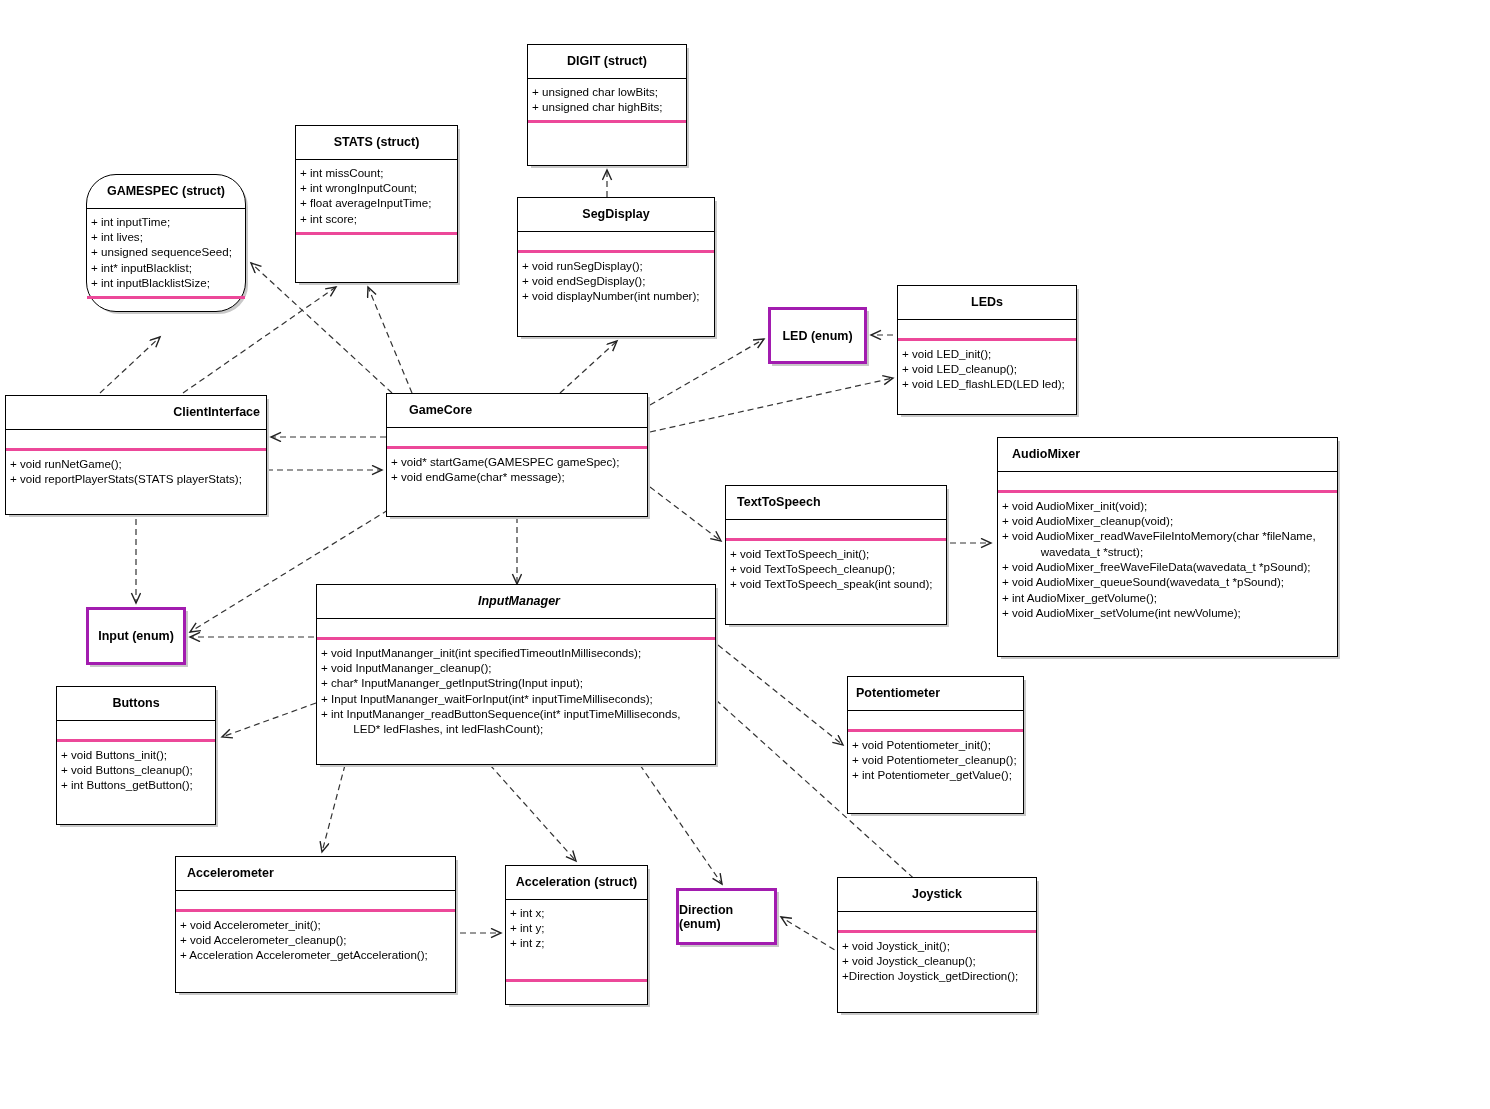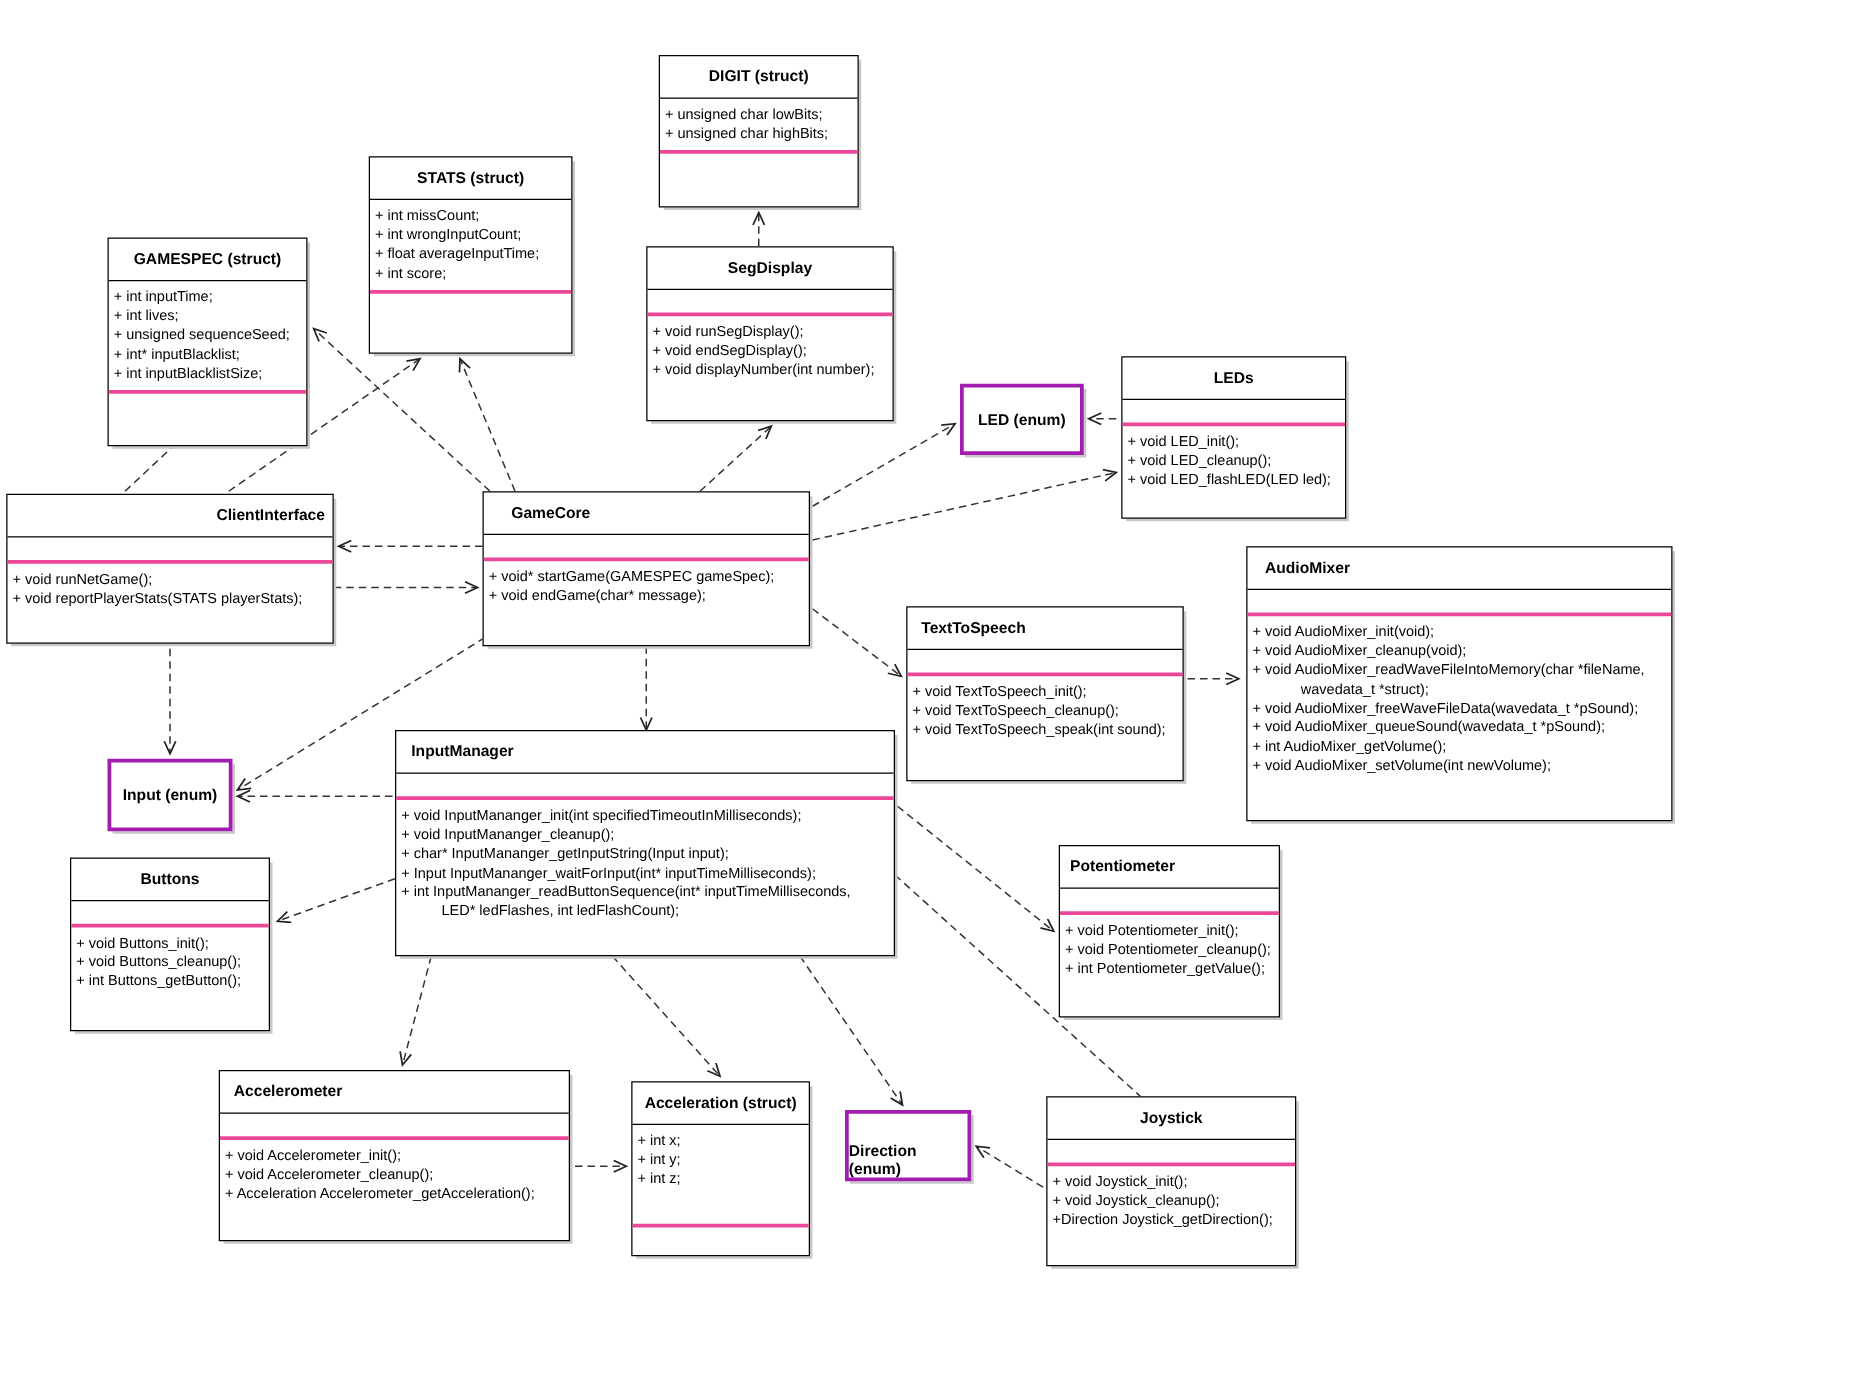--- a/index.html
+++ b/index.html
@@ -157,21 +157,21 @@
     <div class="uml-title">STATS (struct)</div>
     <div class="uml-attrs">
       <div class="uml-row">+ int missCount;</div>
       <div class="uml-row">+ int wrongInputCount;</div>
       <div class="uml-row">+ float averageInputTime;</div>
       <div class="uml-row">+ int score;</div>
     </div>
     <div class="uml-ops empty-compartment flex-fill"></div>
   </div>
 
-  <div class="uml-class" style="left:86px; top:190px; width:160px; height:167px;">
+  <div class="uml-class" style="left:86px; top:174px; width:160px; height:138px;border-radius:30px;">
     <div class="uml-title">GAMESPEC (struct)</div>
     <div class="uml-attrs">
       <div class="uml-row">+ int inputTime;</div>
       <div class="uml-row">+ int lives;</div>
       <div class="uml-row">+ unsigned sequenceSeed;</div>
       <div class="uml-row">+ int* inputBlacklist;</div>
       <div class="uml-row">+ int inputBlacklistSize;</div>
     </div>
     <div class="uml-ops empty-compartment flex-fill"></div>
   </div>
@@ -241,21 +241,21 @@
       <div class="uml-row">+ void TextToSpeech_cleanup();</div>
       <div class="uml-row">+ void TextToSpeech_speak(int sound);</div>
     </div>
   </div>
 
   <div class="uml-enum" style="left:86px; top:607px; width:100px; height:58px;">
     <span>Input (enum)</span>
   </div>
 
   <div class="uml-class" style="left:316px; top:584px; width:400px; height:181px;">
-    <div class="uml-title" style="text-align:left; padding-left:12px;">InputManager</div>
+    <div class="uml-title" style="text-align:center; padding-left:12px;font-style:italic;">InputManager</div>
     <div class="uml-attrs empty-compartment"></div>
     <div class="uml-ops flex-fill">
       <div class="uml-row">+ void InputMananger_init(int specifiedTimeoutInMilliseconds);</div>
       <div class="uml-row">+ void InputMananger_cleanup();</div>
       <div class="uml-row">+ char* InputMananger_getInputString(Input input);</div>
       <div class="uml-row">+ Input InputMananger_waitForInput(int* inputTimeMilliseconds);</div>
       <div class="uml-row">+ int InputMananger_readButtonSequence(int* inputTimeMilliseconds,</div>
       <div class="uml-row">          LED* ledFlashes, int ledFlashCount);</div>
     </div>
   </div>
@@ -293,21 +293,21 @@
   <div class="uml-class" style="left:505px; top:865px; width:143px; height:140px;">
     <div class="uml-title">Acceleration (struct)</div>
     <div class="uml-attrs flex-fill">
       <div class="uml-row">+ int x;</div>
       <div class="uml-row">+ int y;</div>
       <div class="uml-row">+ int z;</div>
     </div>
     <div class="uml-ops empty-compartment" style="min-height:22px;"></div>
   </div>
 
-  <div class="uml-enum" style="left:676px; top:888px; width:101px; height:57px;align-items:flex-end;">
+  <div class="uml-enum" style="left:676px; top:888px; width:101px; height:57px;">
     <span>Direction (enum)</span>
   </div>
 
   <div class="uml-class" style="left:837px; top:877px; width:200px; height:136px;">
     <div class="uml-title">Joystick</div>
     <div class="uml-attrs empty-compartment"></div>
     <div class="uml-ops flex-fill">
       <div class="uml-row">+ void Joystick_init();</div>
       <div class="uml-row">+ void Joystick_cleanup();</div>
       <div class="uml-row">+Direction Joystick_getDirection();</div>

